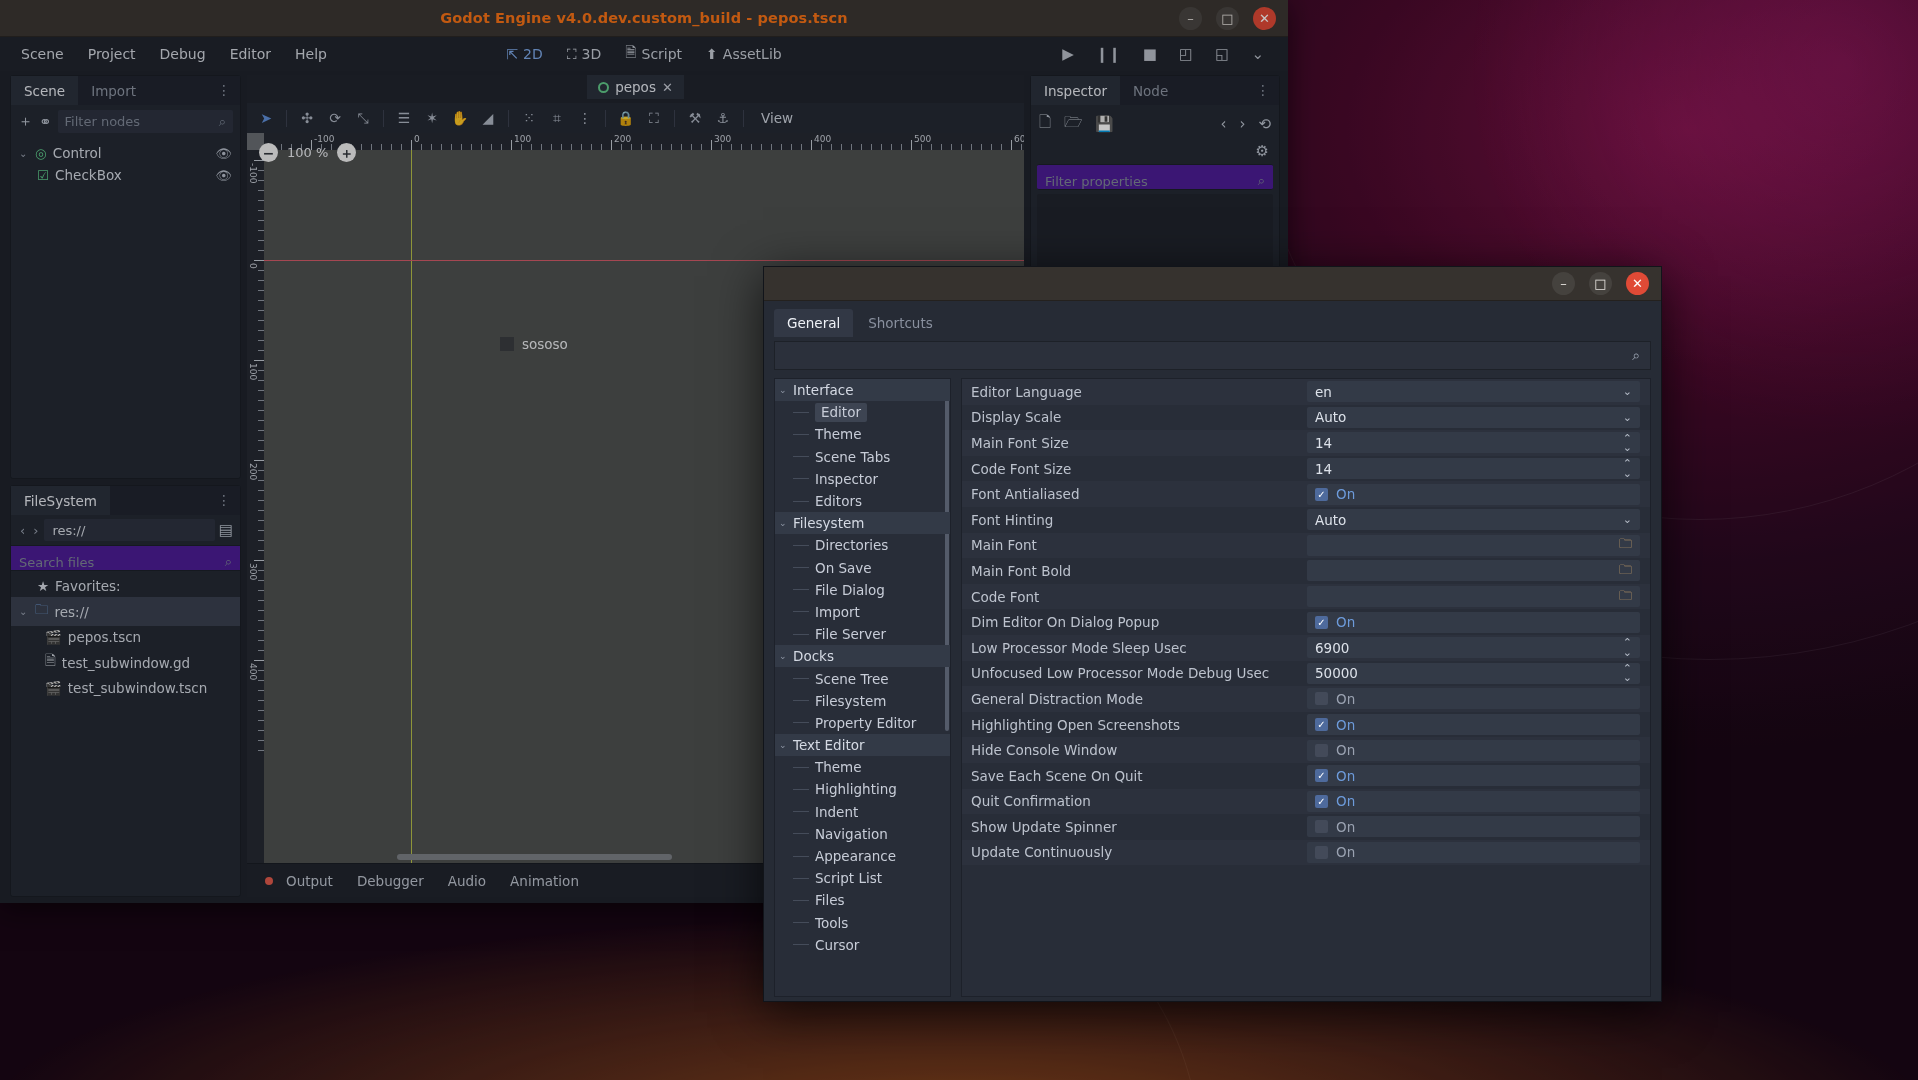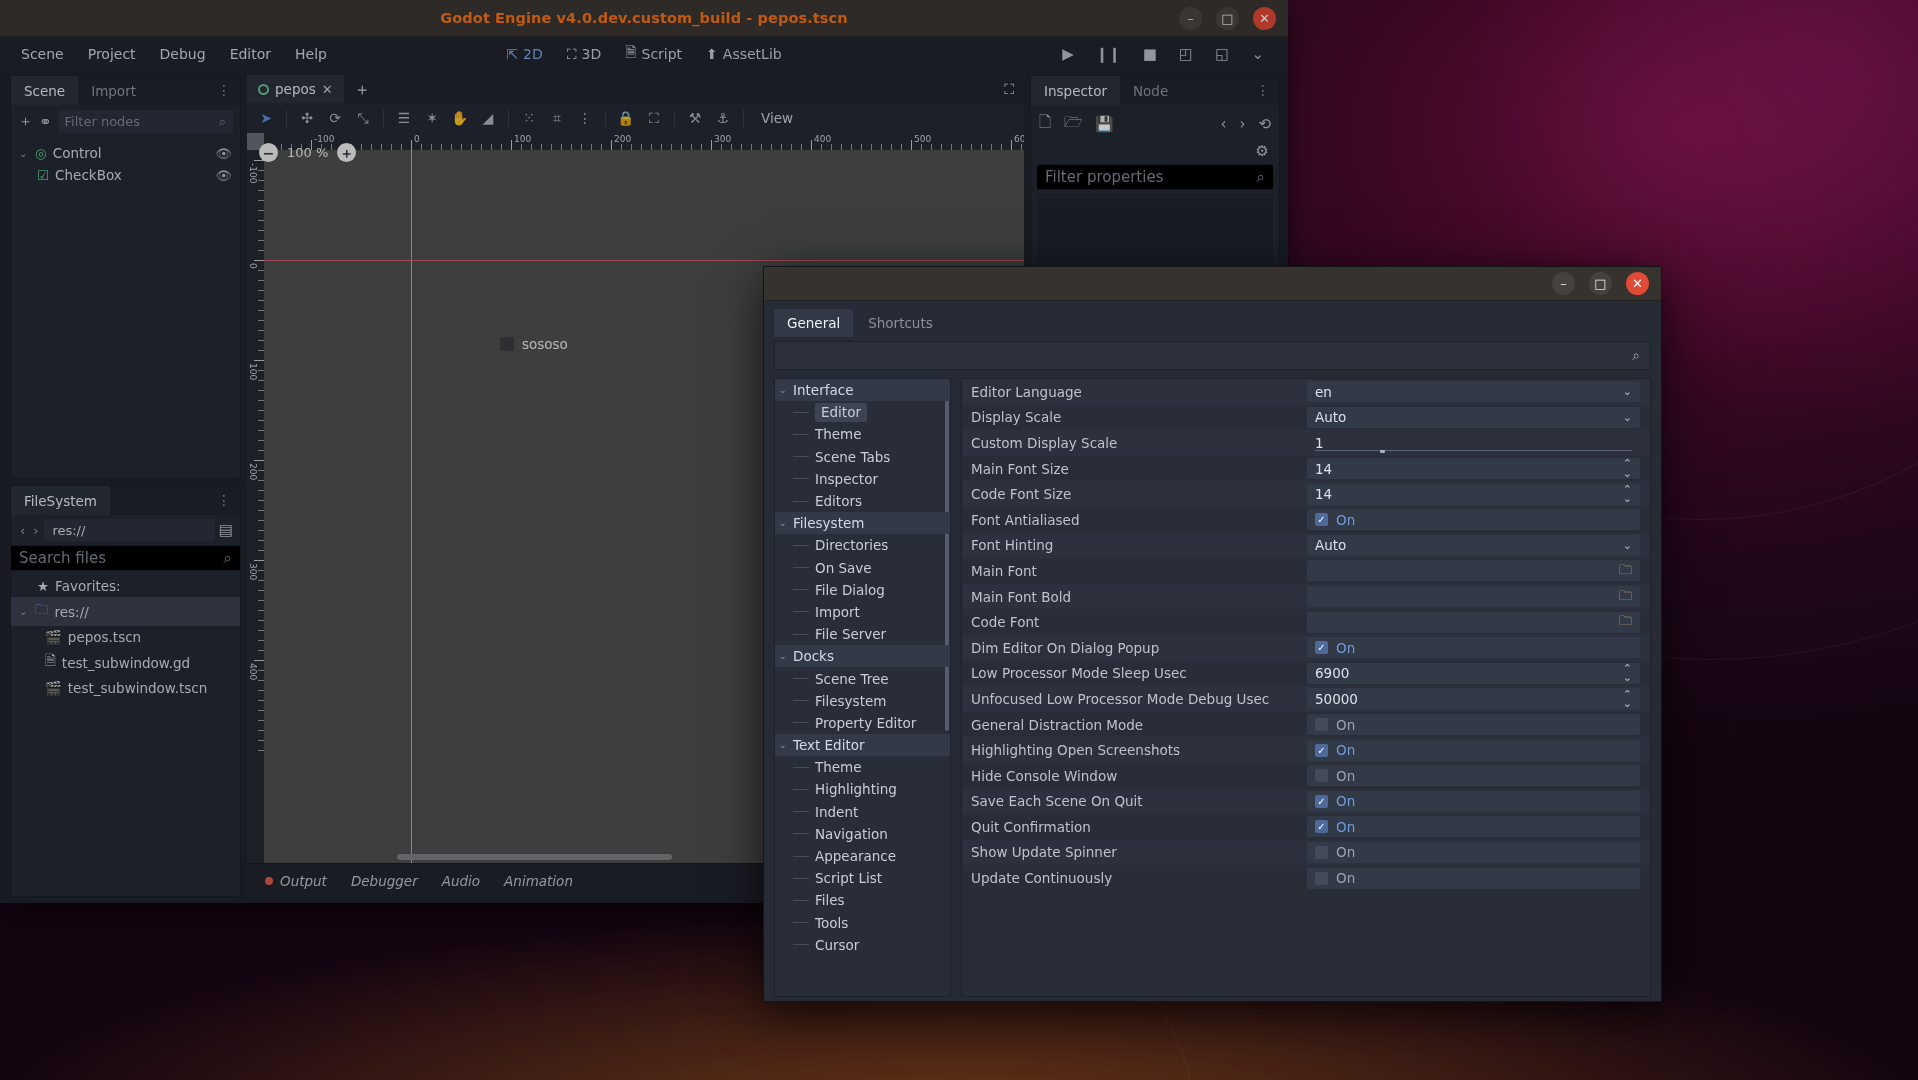--- a/index.html
+++ b/index.html
@@ -161,36 +161,37 @@
     display: flex; align-items: center; gap: 4px;
     padding: 4px 7px;
   }
   .fs-path .nav { color: #9aa2b1; font-size: 13px; padding: 0 2px; }
   .fs-path-box {
     flex: 1; background: #2d3341; border-radius: 2px;
     height: 22px; display: flex; align-items: center;
     padding: 0 8px; color: #d6dae2; font-size: 13px;
   }
   .fs-search {
-    display: flex; align-items: center;
-    background: #000000; border-top: 1px solid #1c212a;
+    display: flex; align-items: flex-end;
+    background: #4c1d95; border-top: 1px solid #1c212a;
     border-bottom: 1px solid #1c212a;
     height: 26px; padding: 0 8px;
-    color: #7f8796; font-size: 15px; justify-content: space-between;
+    color: #7f8796; font-size: 13px; justify-content: space-between;
   }
 
   
   .center-col {
     flex: 1; display: flex; flex-direction: column;
     min-width: 0; padding: 4px 6px 6px 0;
   }
   .scene-tabs-row {
     display: flex; align-items: center;
     height: 28px; min-height: 28px;
     background: #21252e;
+    flex-direction: column;
   }
   .scene-tab {
     display: flex; align-items: center; gap: 6px;
     padding: 4px 11px; height: 100%;
     background: #2b313d; color: #e4e8ef; font-size: 13.5px;
   }
   .scene-tab .circ {
     width: 11px; height: 11px; border-radius: 50%;
     border: 2px solid #62c98a;
   }
@@ -265,22 +266,22 @@
   }
 
   .bottom-panel {
     height: 34px; min-height: 34px;
     background: #21252e;
     display: flex; align-items: center; gap: 4px;
     padding: 0 8px;
     border-top: 1px solid #191d25;
   }
   .bp-tab {
-    display: flex; align-items: center; gap: 7px;
-    padding: 5px 10px; color: #bcc2cd; font-size: 13.5px; font-style: italic;
+    display: flex; align-items: center; gap: 13px;
+    padding: 5px 10px; color: #bcc2cd; font-size: 13.5px;
   }
   .bp-dot { width: 8px; height: 8px; border-radius: 50%; background: #e05a4c; }
 
   
   .insp-col {
     width: 258px; min-width: 258px;
     display: flex; flex-direction: column;
     padding: 4px 8px 6px 0; gap: 6px;
   }
   .insp-toolbar {
@@ -959,28 +960,20 @@
           </div>
         </div>
         <div class="prop-row">
           <div class="prop-name">Display Scale</div>
           <div class="prop-val">
             <span>Auto</span>
             <span class="chev">⌄</span>
           </div>
         </div>
         <div class="prop-row">
-          <div class="prop-name">Custom Display Scale</div>
-          <div class="slider-val">
-            <span>1</span>
-            <span class="slider-track"></span>
-            <span class="slider-grab"></span>
-          </div>
-        </div>
-        <div class="prop-row">
           <div class="prop-name">Main Font Size</div>
           <div class="prop-val">
             <span>14</span>
             <span class="spin">⌃<br>⌄</span>
           </div>
         </div>
         <div class="prop-row">
           <div class="prop-name">Code Font Size</div>
           <div class="prop-val">
             <span>14</span>

